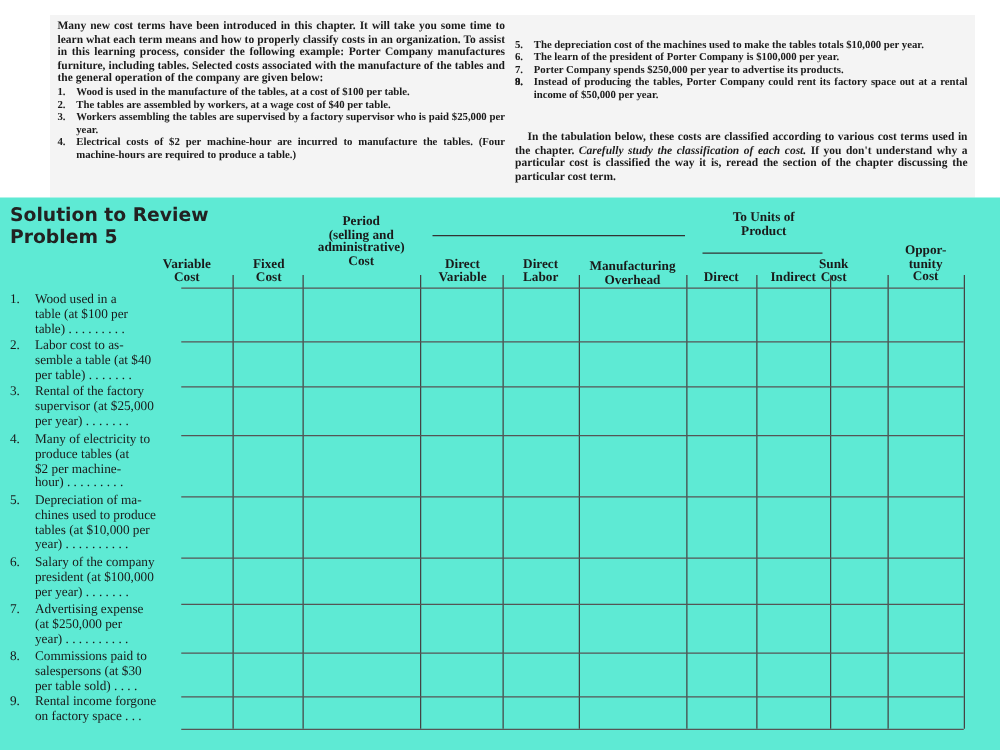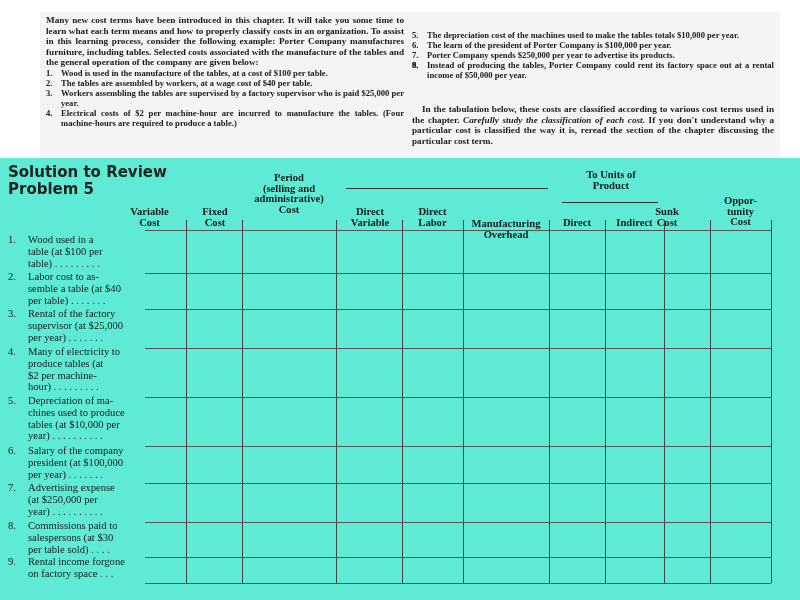--- a/index.html
+++ b/index.html
@@ -102,21 +102,21 @@
     <div>Cost</div>
   </div>
   <div class="hdr" style="left:336px; top:49px; width:68px;">
     <div>Direct</div>
     <div>Variable</div>
   </div>
   <div class="hdr" style="left:402px; top:49px; width:61px;">
     <div>Direct</div>
     <div>Labor</div>
   </div>
-  <div class="hdr" style="left:463px; top:61px; width:86px;">
+  <div class="hdr" style="left:463px; top:51px; width:86px;">
     <div>Manufacturing</div>
     <div>Overhead</div>
   </div>
   <div class="hdr" style="left:549px; top:60px; width:56px;">Direct</div>
   <div class="hdr" style="left:605px; top:60px; width:59px;">Indirect</div>
   <div class="hdr" style="left:644px; top:49px; width:46px;">
     <div>Sunk</div>
     <div>Cost</div>
   </div>
   <div class="hdr" style="left:710px; top:38px; width:61px;">

